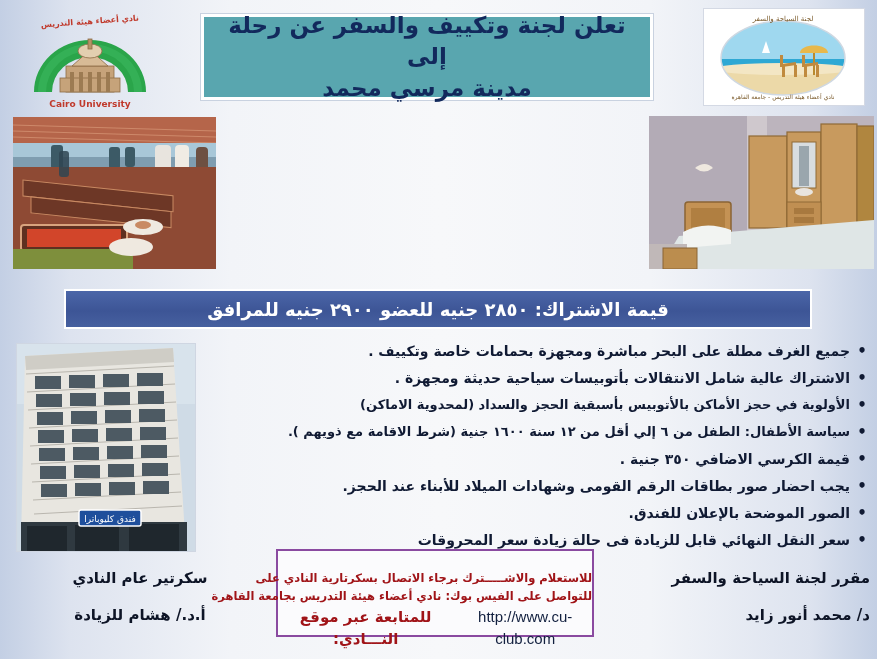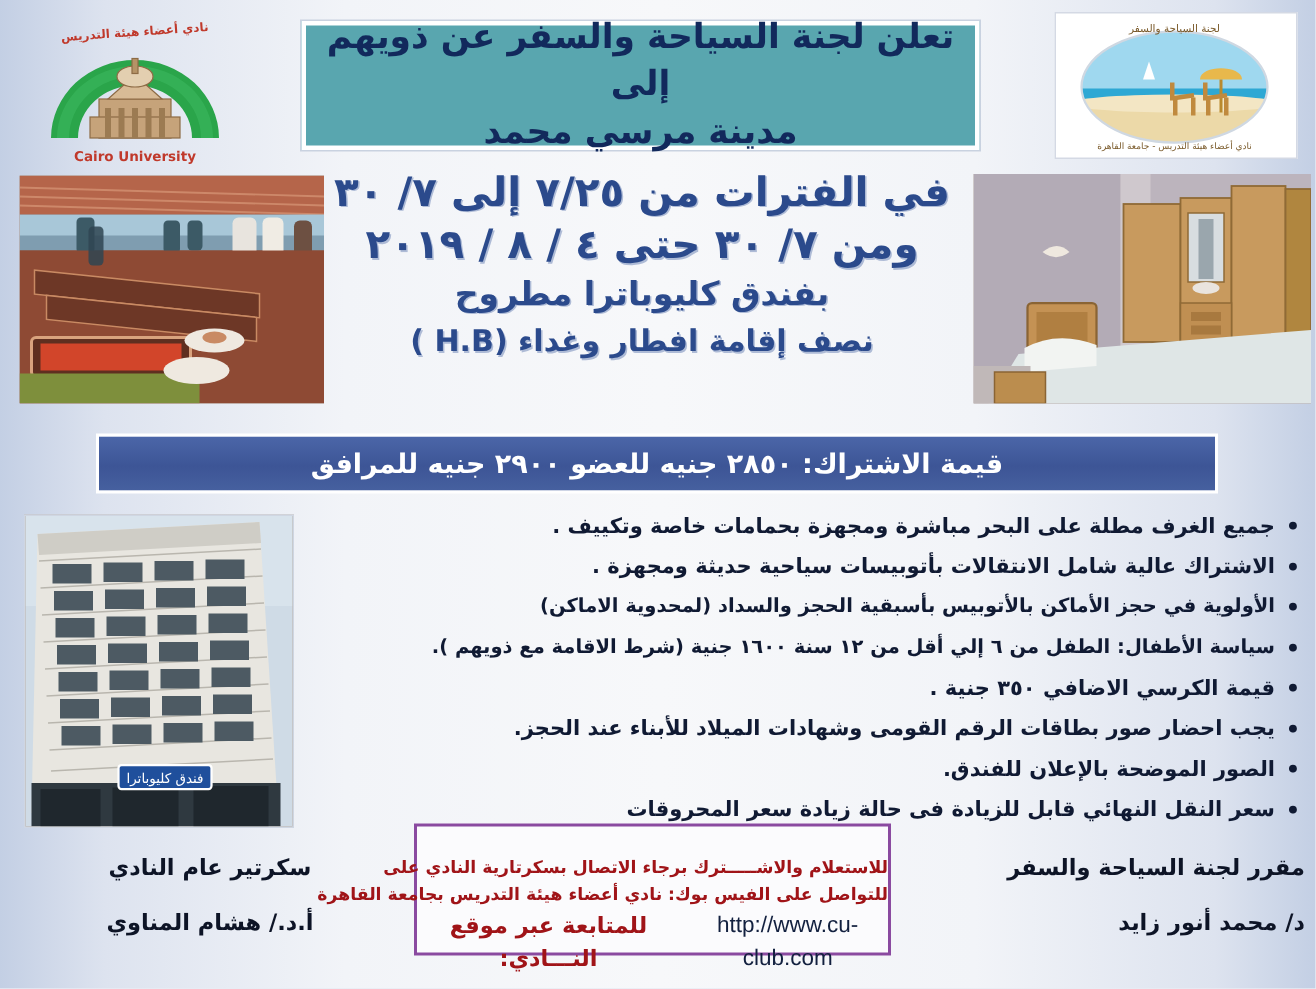--- a/index.html
+++ b/index.html
@@ -264,31 +264,25 @@
         </g>
       </g>
       <ellipse cx="79" cy="49" rx="62" ry="37" fill="none" stroke="#cfd8e2" stroke-width="1.5"></ellipse>
       <text x="79" y="12" text-anchor="middle" font-size="7" fill="#7a5a2a" font-family="DejaVu Sans, sans-serif">لجنة السياحة والسفر</text>
       <text x="79" y="90" text-anchor="middle" font-size="6" fill="#7a5a2a" font-family="DejaVu Sans, sans-serif">نادي أعضاء هيئة التدريس - جامعة القاهرة</text>
     </svg>
   </div>
 
   <div id="title-banner">
     <div class="t-text">
-      <div>تعلن لجنة السياحة والسفر عن ذويهم إلى</div>
+      <div>تعلن لجنة وتكييف والسفر عن رحلة إلى</div>
       <div>مدينة مرسي محمد</div>
     </div>
   </div>
 
-  <div id="dates">
-    <div class="d1">في الفترات  من ٧/٢٥ إلى ٧/ ٣٠</div>
-    <div class="d2">ومن ٧/ ٣٠ حتى ٤ / ٨ / ٢٠١٩</div>
-    <div class="d3">بفندق كليوباترا مطروح</div>
-    <div class="d4">نصف إقامة افطار وغداء (H.B )</div>
-  </div>
 
   <div class="photo" id="photo-buffet">
     <svg width="203" height="152" viewBox="0 0 203 152">
       <rect width="203" height="152" fill="#8d4f3a"></rect>
       <rect x="0" y="0" width="203" height="26" fill="#b5654a"></rect>
       <g stroke="#d89878" stroke-width="1.2" opacity="0.7">
         <path d="M0 8 L203 14"></path>
           <path d="M0 14 L203 20"></path>
           <path d="M0 20 L203 26"></path>
       </g>
@@ -451,20 +445,20 @@
     <div class="c-line">للاستعلام والاشـــــترك برجاء الاتصال بسكرتارية النادي على</div>
     <div class="c-line">للتواصل على الفيس بوك: نادي أعضاء هيئة التدريس بجامعة القاهرة</div>
     <div class="c-url-row">
       <span class="c-url">http://www.cu-club.com</span>
       <span class="c-url-label">للمتابعة عبر موقع النـــادي:</span>
     </div>
   </div>
 
   <div class="sig" id="sig-left">
     <div>سكرتير عام النادي</div>
-    <div>أ.د./ هشام المناوي</div>
+    <div>أ.د./ هشام للزيادة</div>
   </div>
   <div class="sig" id="sig-right">
     <div>مقرر لجنة السياحة والسفر</div>
     <div>د/ محمد أنور زايد</div>
   </div>
 
 </div>
 
 </body></html>

